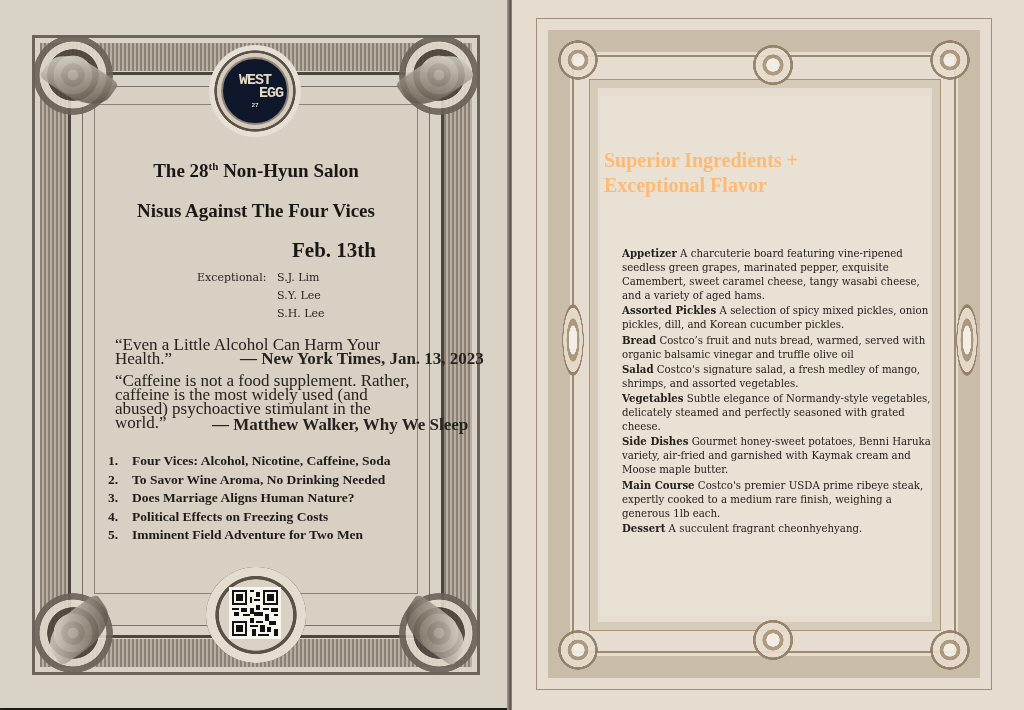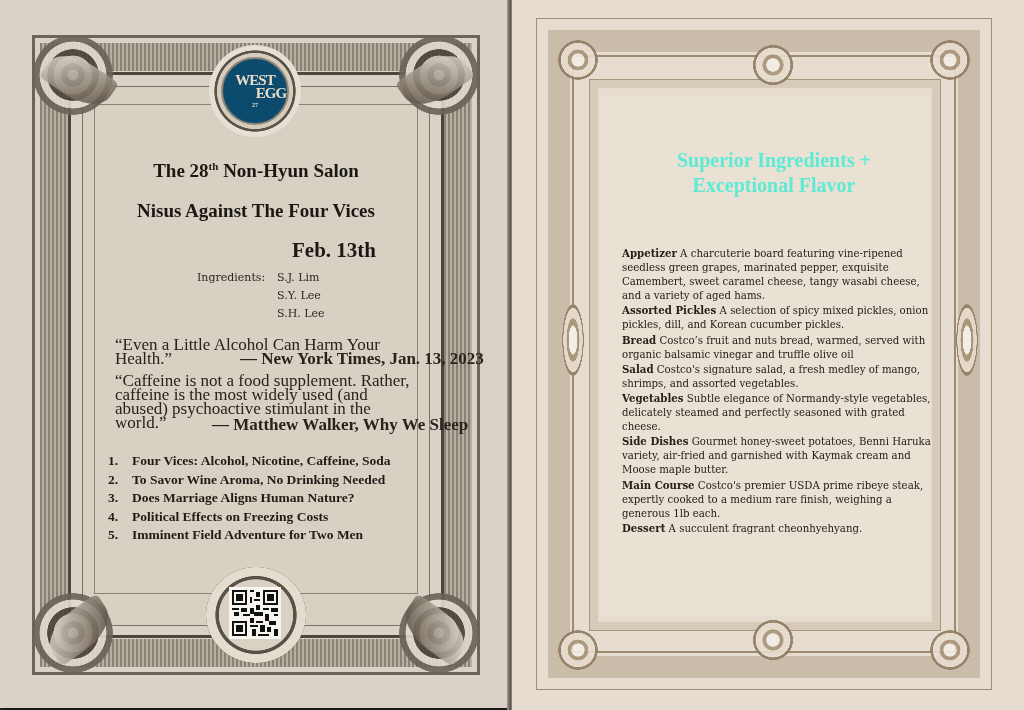--- a/index.html
+++ b/index.html
@@ -14,21 +14,21 @@
   .lf-band{position:absolute;left:40px;top:43px;width:432px;height:624px;box-sizing:border-box;border:28px solid #8e857a;
     background:transparent;border-image:repeating-linear-gradient(90deg,#8a8175 0 2px,#b8afa2 2px 4px) 28;}
   .lf-band2{position:absolute;left:68px;top:72px;width:376px;height:566px;border:3px solid #4c453d;box-sizing:border-box;}
   .lf-inner{position:absolute;left:82px;top:86px;width:348px;height:540px;border:1px solid #7a7165;box-sizing:border-box;background:#d8d0c3;}
   .lf-inner2{position:absolute;left:94px;top:104px;width:324px;height:490px;border:1px solid #8b8276;box-sizing:border-box;}
   .corner{position:absolute;width:90px;height:90px;border-radius:50%;
     background:radial-gradient(circle at 50% 50%,#f0ebe2 0 8%,#5c5349 9% 18%,#cbc2b4 19% 30%,#4a423a 31% 40%,#e1d9cc 41% 52%,#6b6257 53% 62%,transparent 63%);opacity:.9;}
   .leaf{position:absolute;width:70px;height:40px;border-radius:60% 10% 60% 10%;background:linear-gradient(135deg,#f1ece3,#7a7063 70%,#3f3831);opacity:.85;}
 
   .medallion{position:absolute;left:209px;top:45px;width:92px;height:92px;border-radius:50%;background:radial-gradient(circle,#d5ccbe 0 58%,#5b5247 59% 62%,#e6dfd3 63% 74%,#6b6256 75% 78%,#cfc6b8 79%);}
-  .logo{position:absolute;left:221px;top:57px;width:68px;height:68px;border-radius:50%;background:#0c4a6e;border:2px solid #8c8376;box-sizing:border-box;display:flex;flex-direction:column;align-items:center;justify-content:center;color:#e6dcc6;font-family:Liberation Serif, serif;font-weight:bold;line-height:.9;}
+  .logo{position:absolute;left:221px;top:57px;width:68px;height:68px;border-radius:50%;background:#0f172a;border:2px solid #8c8376;box-sizing:border-box;display:flex;flex-direction:column;align-items:center;justify-content:center;color:#e6dcc6;font-family:Liberation Mono, monospace;font-weight:bold;line-height:.9;}
   .logo .l1{font-size:15px;letter-spacing:-1px;}
   .logo .l2{font-size:15px;letter-spacing:-1px;margin-left:32px;}
   .logo .l3{font-size:6px;margin-top:2px;}
 
   .qr-medal{position:absolute;left:206px;top:567px;width:100px;height:96px;border-radius:50%;background:radial-gradient(ellipse,#d9d1c4 0 52%,#5b5247 53% 57%,#e3dccf 58% 70%,#6b6256 71% 75%,#c9c0b2 76%);}
   .qr{position:absolute;left:229px;top:587px;width:52px;height:52px;background:#f8f5ee;padding:3px;box-sizing:border-box;}
   .qr svg{width:46px;height:46px;display:block;}
 
   .title{position:absolute;left:0;width:512px;text-align:center;font-family:"Liberation Serif",serif;font-weight:bold;color:#1b1814;font-size:19px;}
   .t1{top:160px;}
@@ -53,21 +53,21 @@
 
   
   .rf-line{position:absolute;border:1px solid #a08f78;box-sizing:border-box;}
   .rf-band{position:absolute;left:548px;top:30px;width:432px;height:648px;box-sizing:border-box;border:22px solid #c9bca9;}
   .rf-band2{position:absolute;left:572px;top:55px;width:384px;height:598px;box-sizing:border-box;border:2px solid #9c8a71;}
   .rf-band3{position:absolute;left:590px;top:80px;width:350px;height:550px;box-sizing:border-box;border:8px solid #d6cab8;outline:1px solid #a8967c;}
   .rf-inner{position:absolute;left:600px;top:96px;width:330px;height:520px;background:#e9e1d4;}
   .scroll{position:absolute;width:60px;height:60px;border-radius:50%;background:radial-gradient(circle,#f3eee6 0 15%,#a89377 16% 24%,#e7ddcf 25% 40%,#8f7b62 41% 46%,transparent 47%);opacity:.9;}
   .rorn{position:absolute;width:30px;height:100px;border-radius:50%;background:radial-gradient(ellipse,#f2ede5 0 20%,#ab977c 21% 30%,#e4d9c9 31% 45%,#97826a 46% 50%,transparent 51%);}
 
-  .r-title{position:absolute;left:604px;width:340px;top:148px;text-align:center;font-family:"Liberation Serif",serif;font-weight:bold;font-size:20px;line-height:25px;color:#5eead4;}
+  .r-title{position:absolute;left:604px;width:340px;top:148px;font-family:"Liberation Serif",serif;font-weight:bold;font-size:20px;line-height:25px;color:#fdba74;}
 
   .menu{position:absolute;left:622px;top:246px;width:320px;font-family:"DejaVu Serif",serif;font-size:10.2px;line-height:14.1px;color:#24201b;}
   .menu .item .name{font-weight:bold;font-family:"DejaVu Serif",serif;}
 </style>
 </head>
 <body>
 
 <div class="card card-left">
   <div class="lf-outer"></div>
   <div class="lf-band"></div>
@@ -91,21 +91,21 @@
     <span class="l3">27</span>
   </div>
 
   <div class="title t1">
     <span>The 28</span><sup>th</sup><span> Non-Hyun Salon</span>
   </div>
   <div class="title t2">Nisus Against The Four Vices</div>
   <div class="date">Feb. 13th</div>
 
   <div class="participants">
-    <div class="lab">Ingredients:</div>
+    <div class="lab">Exceptional:</div>
     <div class="names">
       <div>S.J. Lim</div>
       <div>S.Y. Lee</div>
       <div>S.H. Lee</div>
     </div>
   </div>
 
   <div class="quote q1">“Even a Little Alcohol Can Harm Your Health.”</div>
   <div class="quote q1src">— New York Times, Jan. 13, 2023</div>
   <div class="quote q2">“Caffeine is not a food supplement. Rather, caffeine is the most widely used (and abused) psychoactive stimulant in the world.”</div>

